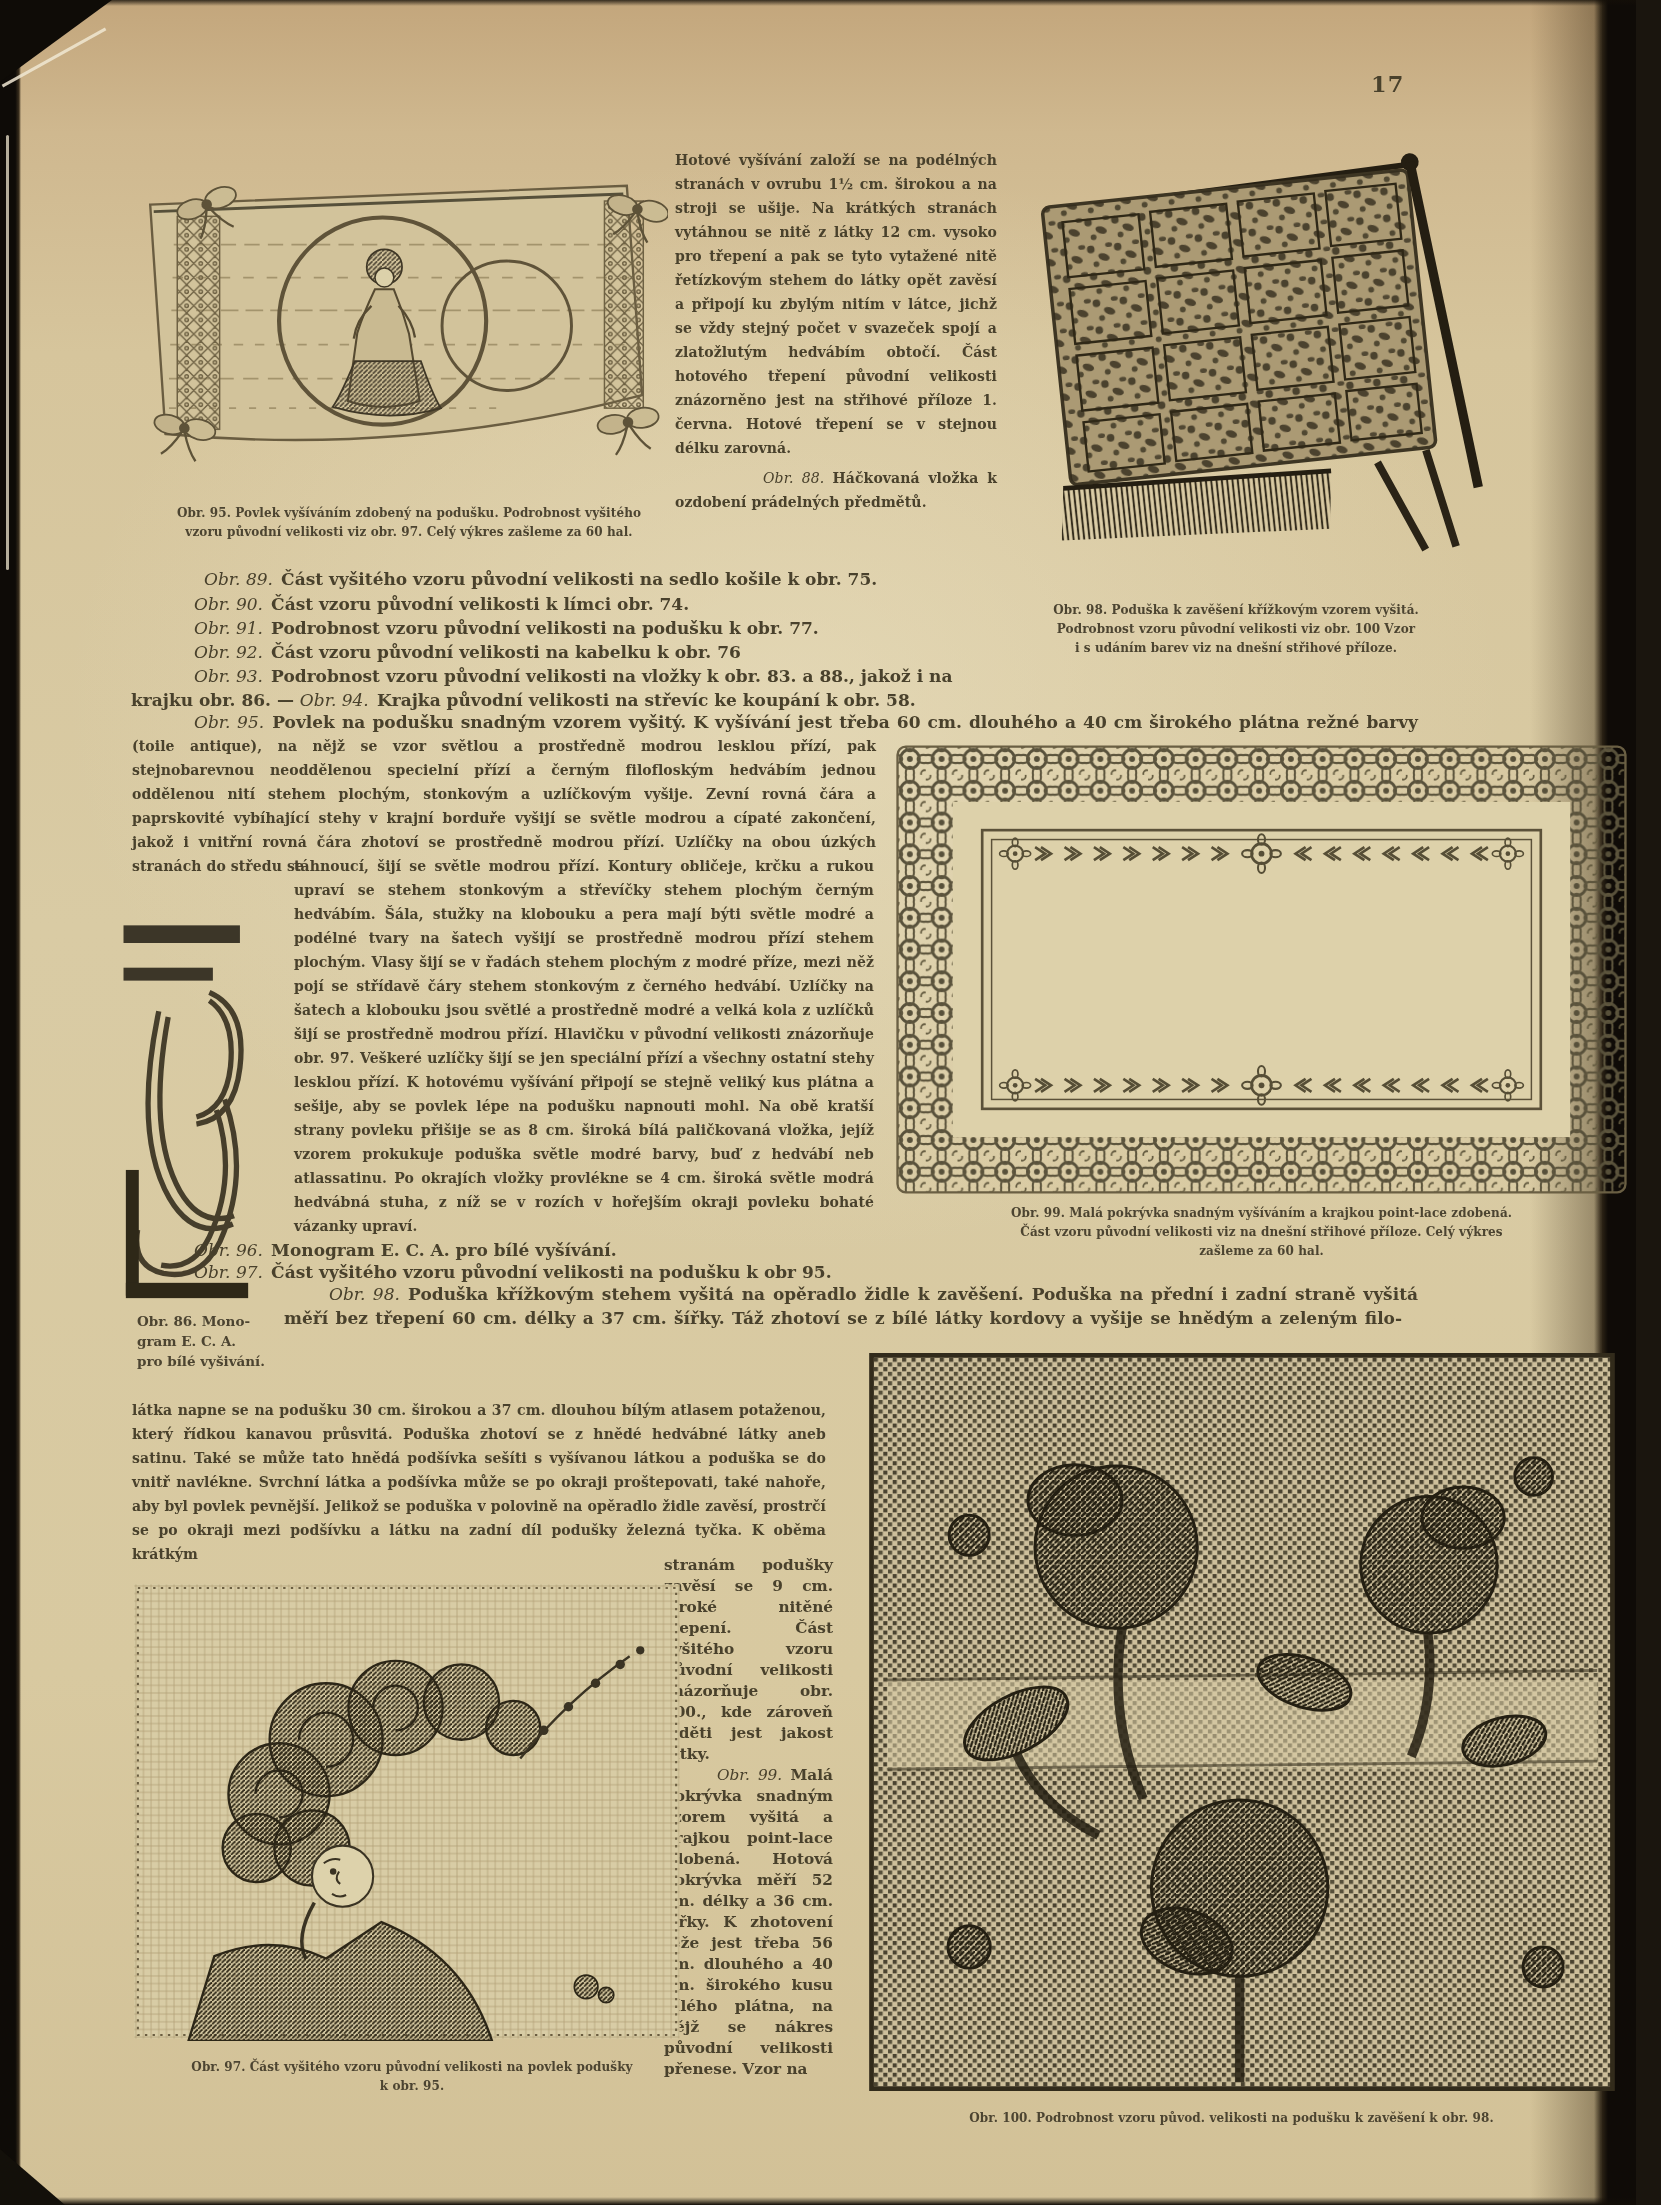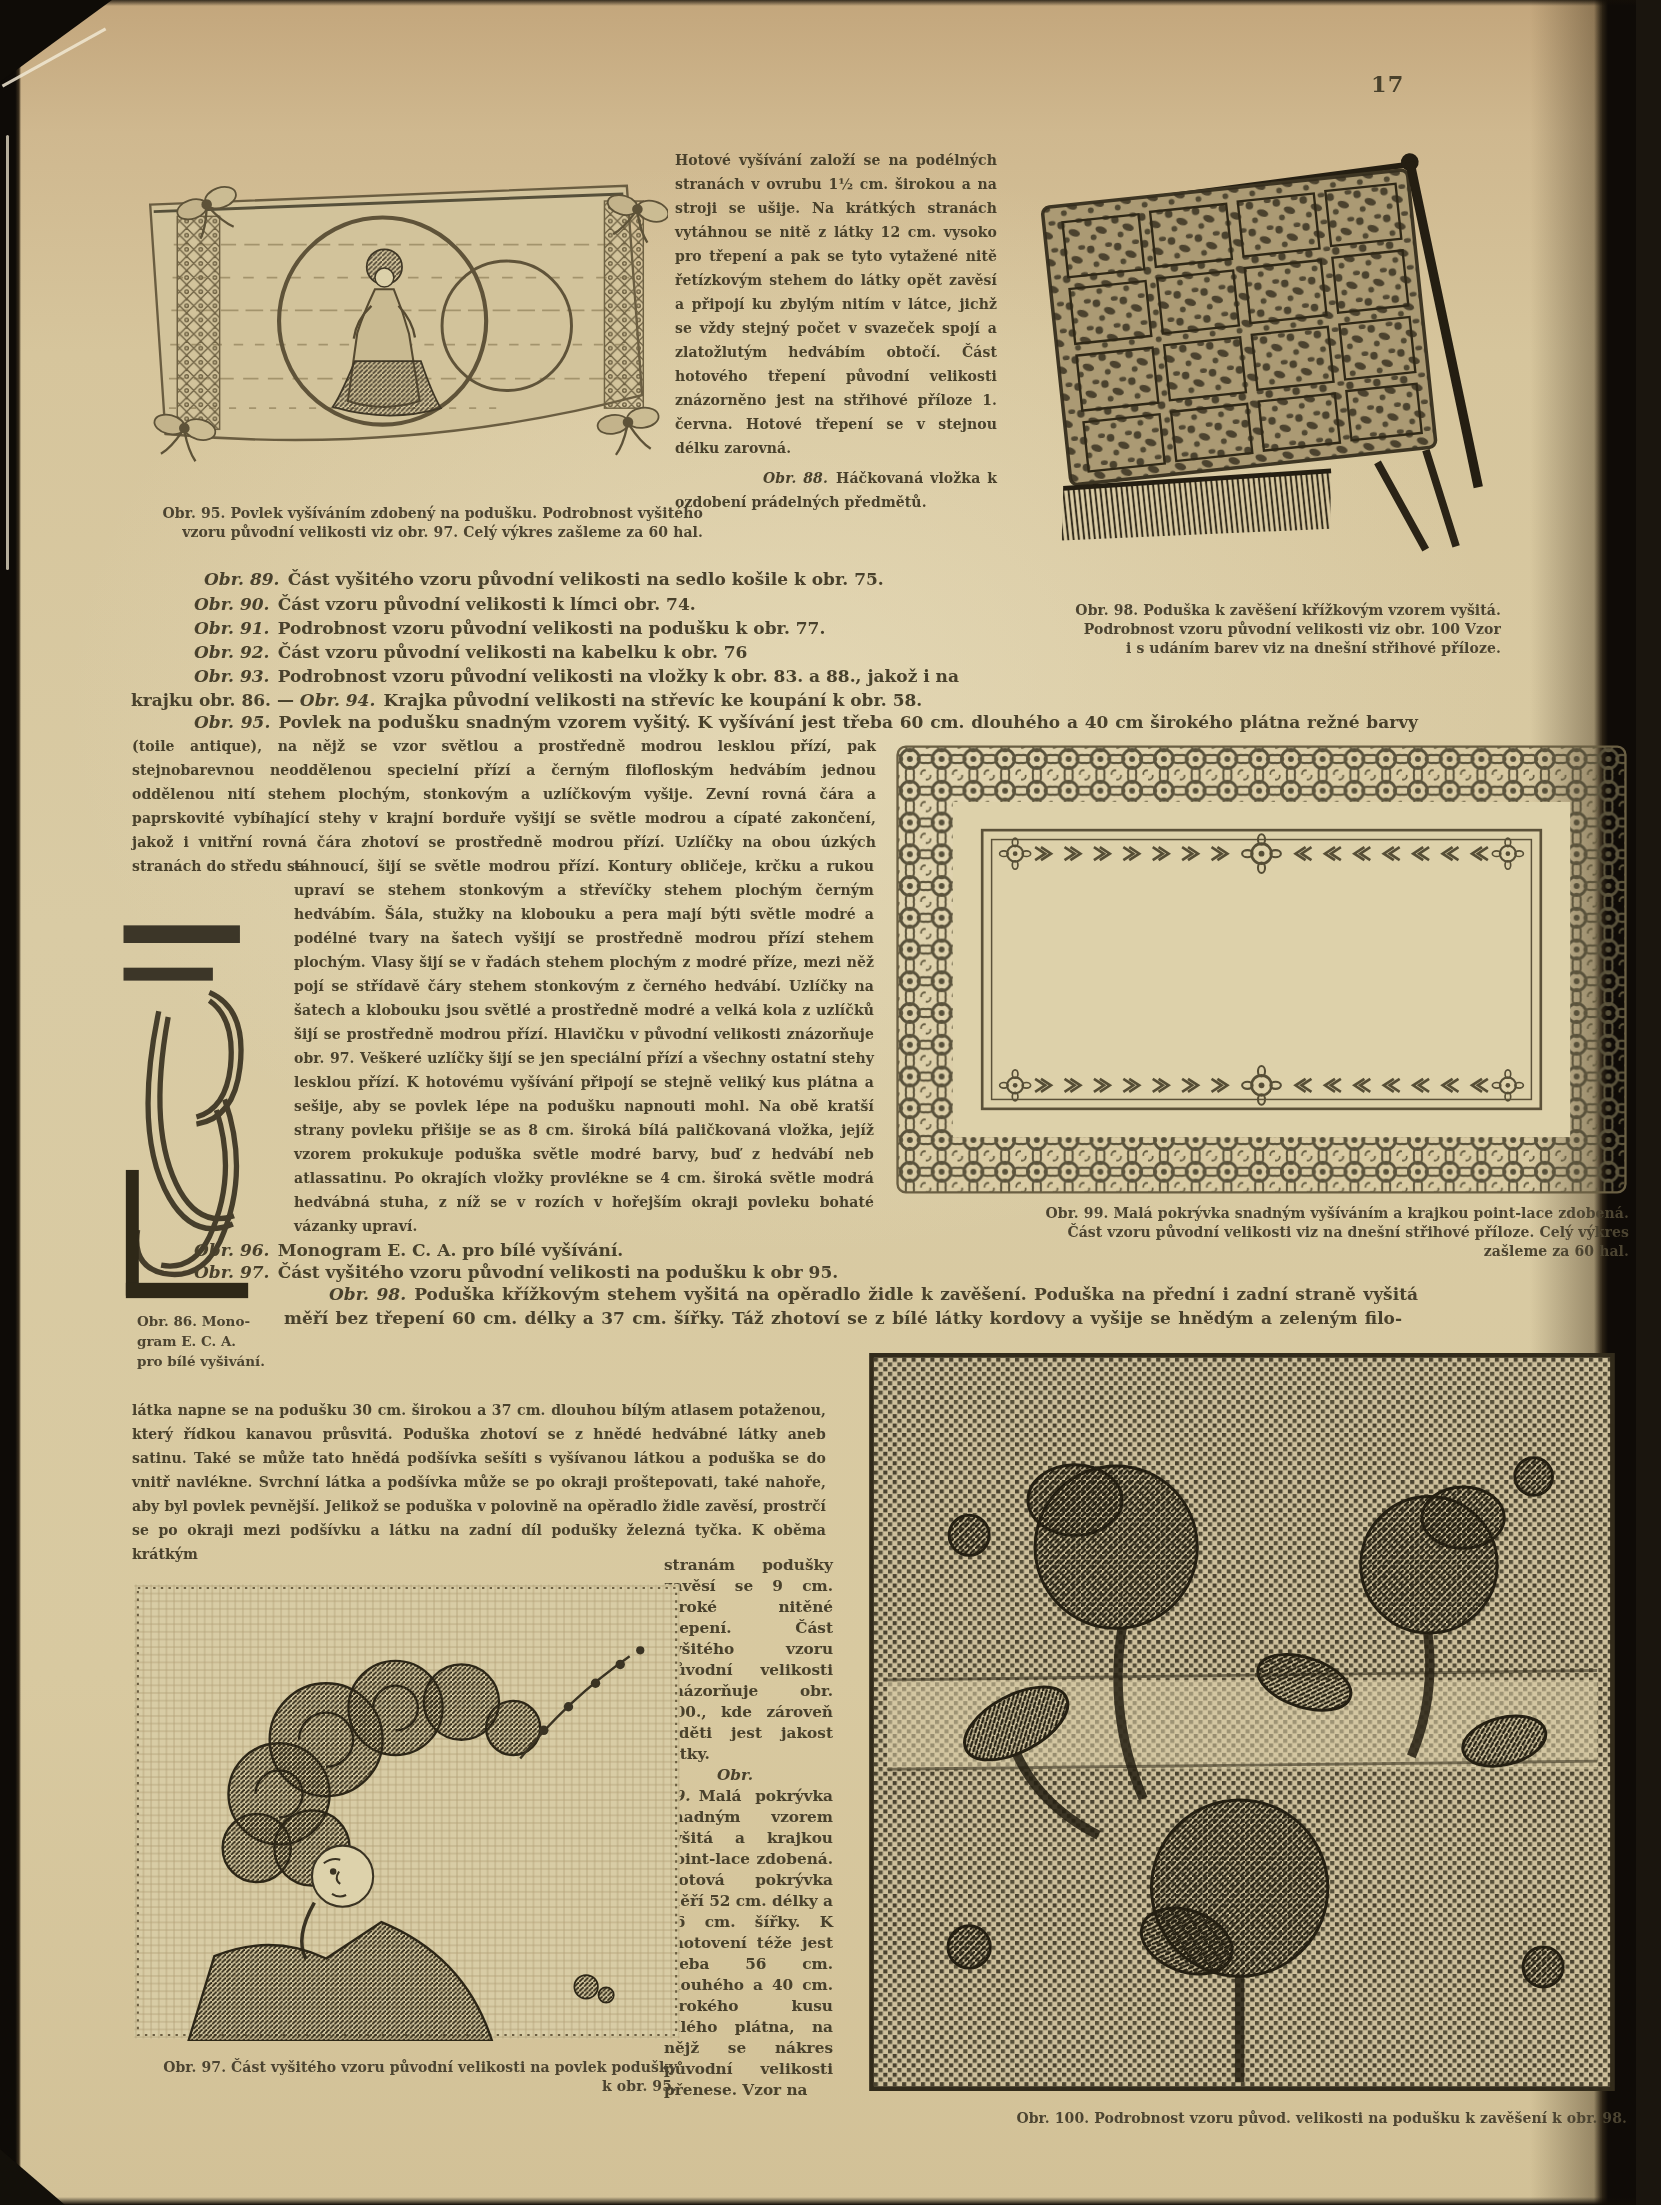--- a/index.html
+++ b/index.html
@@ -8,22 +8,22 @@
     font-family:"DejaVu Serif","Liberation Serif",serif;
     color:#49412c;
     background:
       radial-gradient(1000px 765px at 48% 32%, rgba(238,229,199,.50), rgba(238,229,199,0) 72%),
       linear-gradient(180deg,#c3a67c 0%,#cfb88f 6%,#d6c59c 16%,#d9cba4 42%,#d8c9a0 76%,#d2c197 100%);
   }
   p{margin:0;}
   .body{font-size:14px;line-height:24px;font-weight:700;text-align:justify;letter-spacing:0.1px;}
   .single{font-size:17px;line-height:22px;font-weight:700;white-space:nowrap;}
   .stretch{font-size:17px;line-height:22px;font-weight:700;text-align:justify;text-align-last:justify;white-space:normal;}
-  .lead{font-style:italic;margin-right:8.2px;font-weight:700;}
-  .caption{font-size:14px;line-height:19px;font-weight:700;text-align:right;color:#4c4431;white-space:pre-line;letter-spacing:0.1px;}
+  .lead{font-style:italic;margin-right:8.2px;font-weight:400;}
+  .caption{font-size:12px;line-height:19px;font-weight:700;text-align:center;color:#4c4431;white-space:pre-line;letter-spacing:0.1px;}
   .abs{position:absolute;}
   .pagenum{font-size:22.4px;font-weight:700;letter-spacing:1.2px;}
   .listline{font-size:17px;line-height:23.5px;font-weight:700;white-space:nowrap;}
   .margincap{font-size:13.5px;line-height:20px;font-weight:700;white-space:pre-line;color:#4c4431;}
   .narrow{font-size:15.3px;line-height:21px;font-weight:700;text-align:justify;}
   .indent150{text-indent:88px;}
   .indent90{text-indent:53px;}
   .mt10{margin-top:5.9px;}
   
   .edge{position:absolute;}

